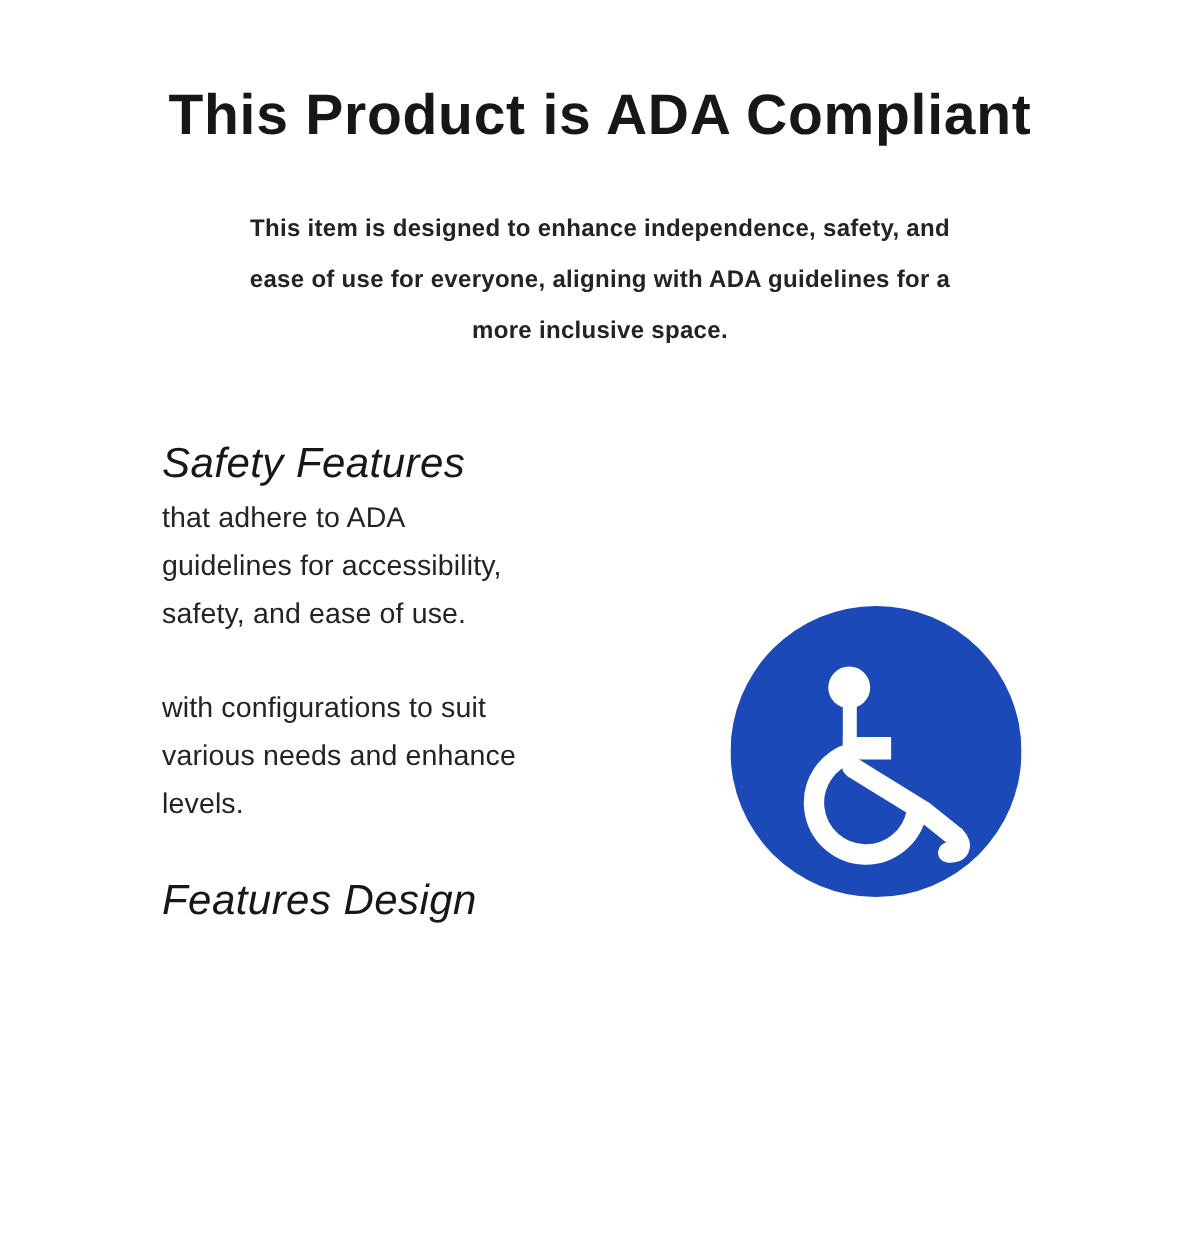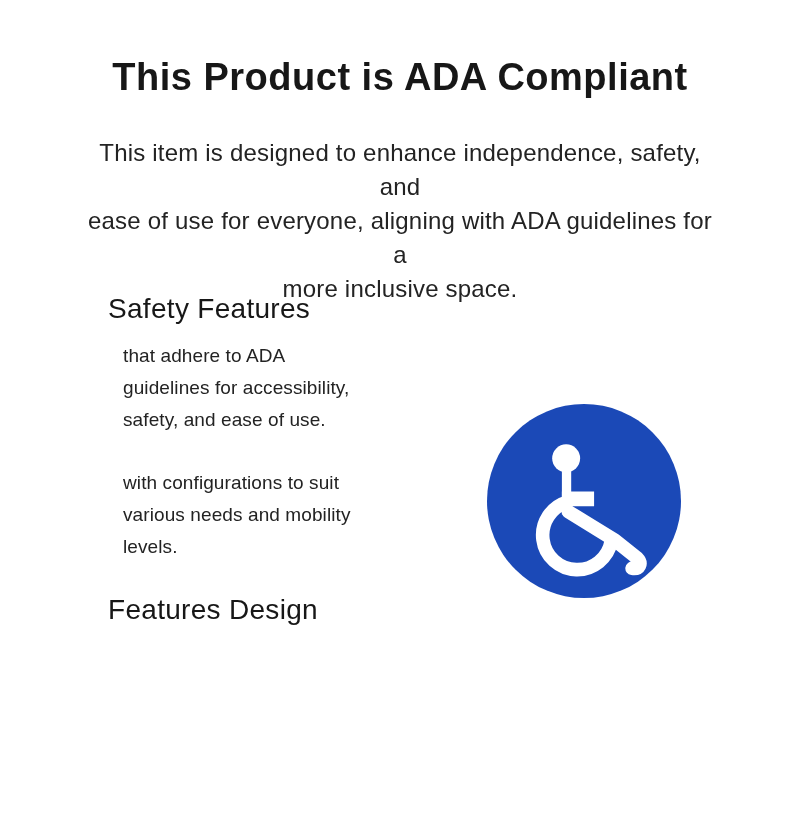--- a/index.html
+++ b/index.html
@@ -27,45 +27,46 @@
     letter-spacing: 0.5px;
     color: #171717;
   }
   .subtitle {
     position: absolute;
     top: 136px;
     left: 80px;
     right: 80px;
     margin: 0;
     text-align: center;
-    font-size: 24px;
-    font-weight: 400;
+    font-size: 16px;
+    font-weight: 700;
     line-height: 34px;
     color: #232323;
     white-space: pre-line;
     letter-spacing: 0.2px;
   }
   .sections {
     position: absolute;
     top: 293px;
     left: 108px;
     width: 300px;
   }
   .section {
     margin: 0 0 31px 0;
   }
   .section-heading {
     margin: 0 0 5px 0;
     font-size: 28px;
     font-weight: 400;
     letter-spacing: 0.3px;
     color: #171717;
+    font-style: italic;
   }
   .section-body {
-    margin: 15px;
+    margin: 0;
     font-size: 19px;
     font-weight: 400;
     line-height: 32px;
     color: #232323;
     white-space: pre-line;
     letter-spacing: 0.1px;
   }
   .icon-wrap {
     position: absolute;
     top: 404px;
@@ -94,21 +95,21 @@
 
     <div class="section">
       <h2 class="section-heading">Safety Features</h2>
       <p class="section-body">that adhere to ADA
 guidelines for accessibility,
 safety, and ease of use.</p>
     </div>
 
     <div class="section">
       <p class="section-body">with configurations to suit
-various needs and mobility
+various needs and enhance
 levels.</p>
     </div>
 
     <div class="section">
       <h2 class="section-heading">Features Design</h2>
     </div>
 
   </div>
 
   <div class="icon-wrap">

